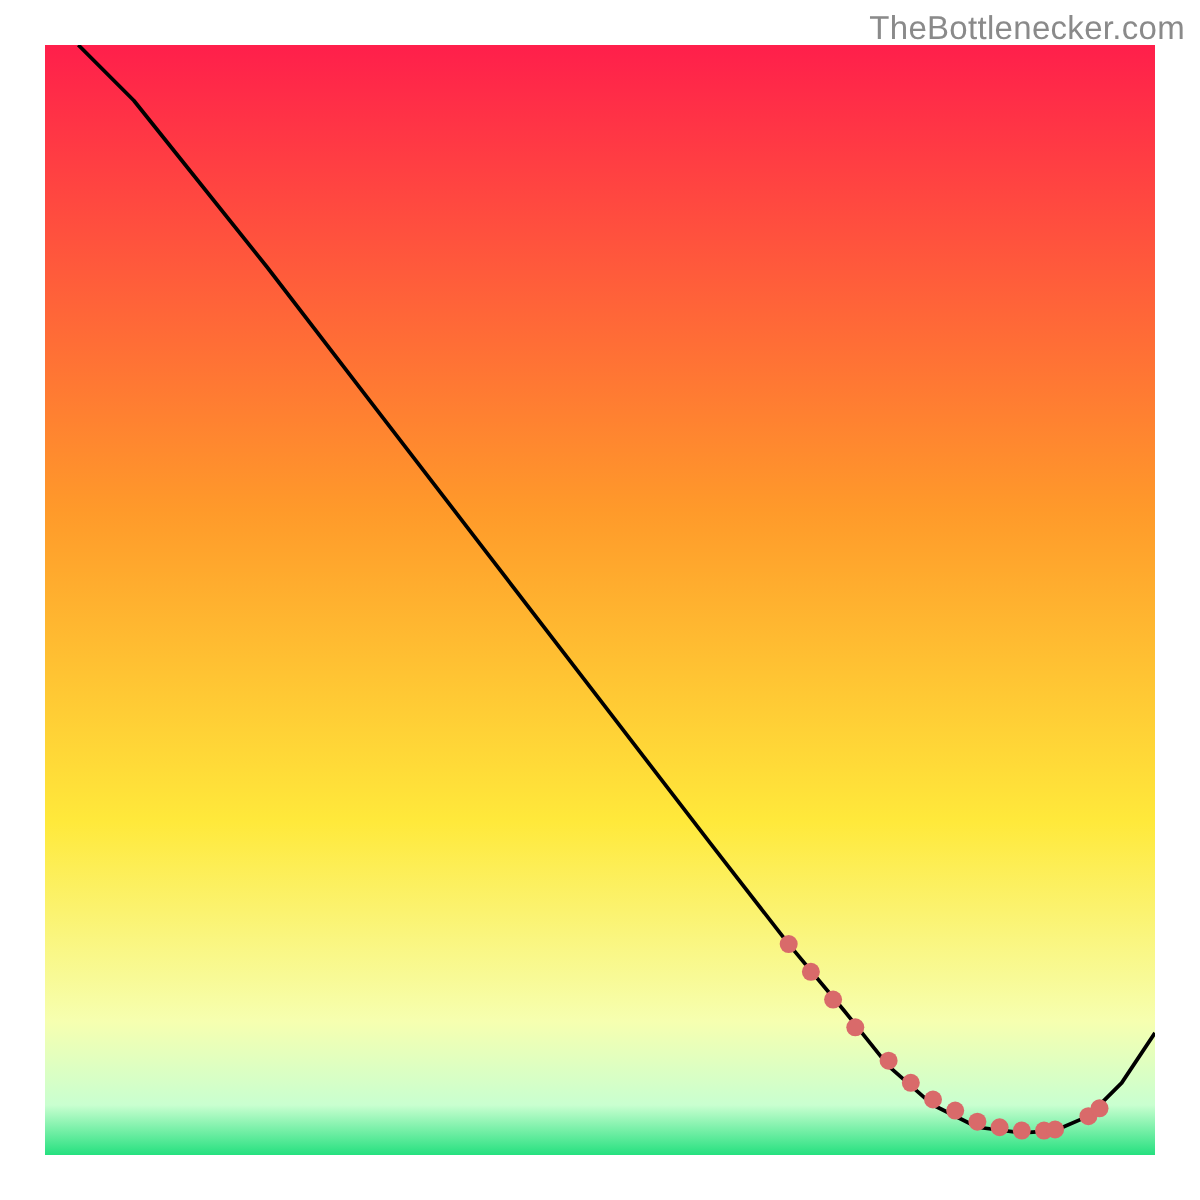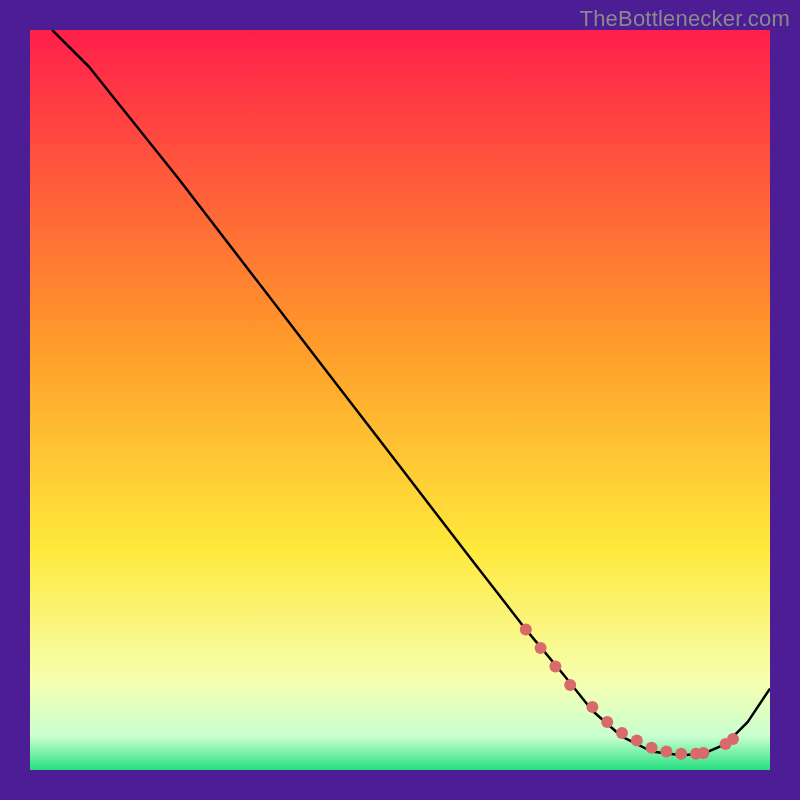--- a/index.html
+++ b/index.html
@@ -8,21 +8,21 @@
     width: 800px;
     height: 800px;
     background: #000;
     overflow: hidden;
     font-family: Arial, Helvetica, sans-serif;
   }
   .frame {
     position: relative;
     width: 800px;
     height: 800px;
-    background: #4c1d95;
+    background: #ffffff;
   }
   .plot {
     position: absolute;
     left: 30px;
     top: 30px;
     width: 740px;
     height: 740px;
   }
   .watermark {
     position: absolute;

